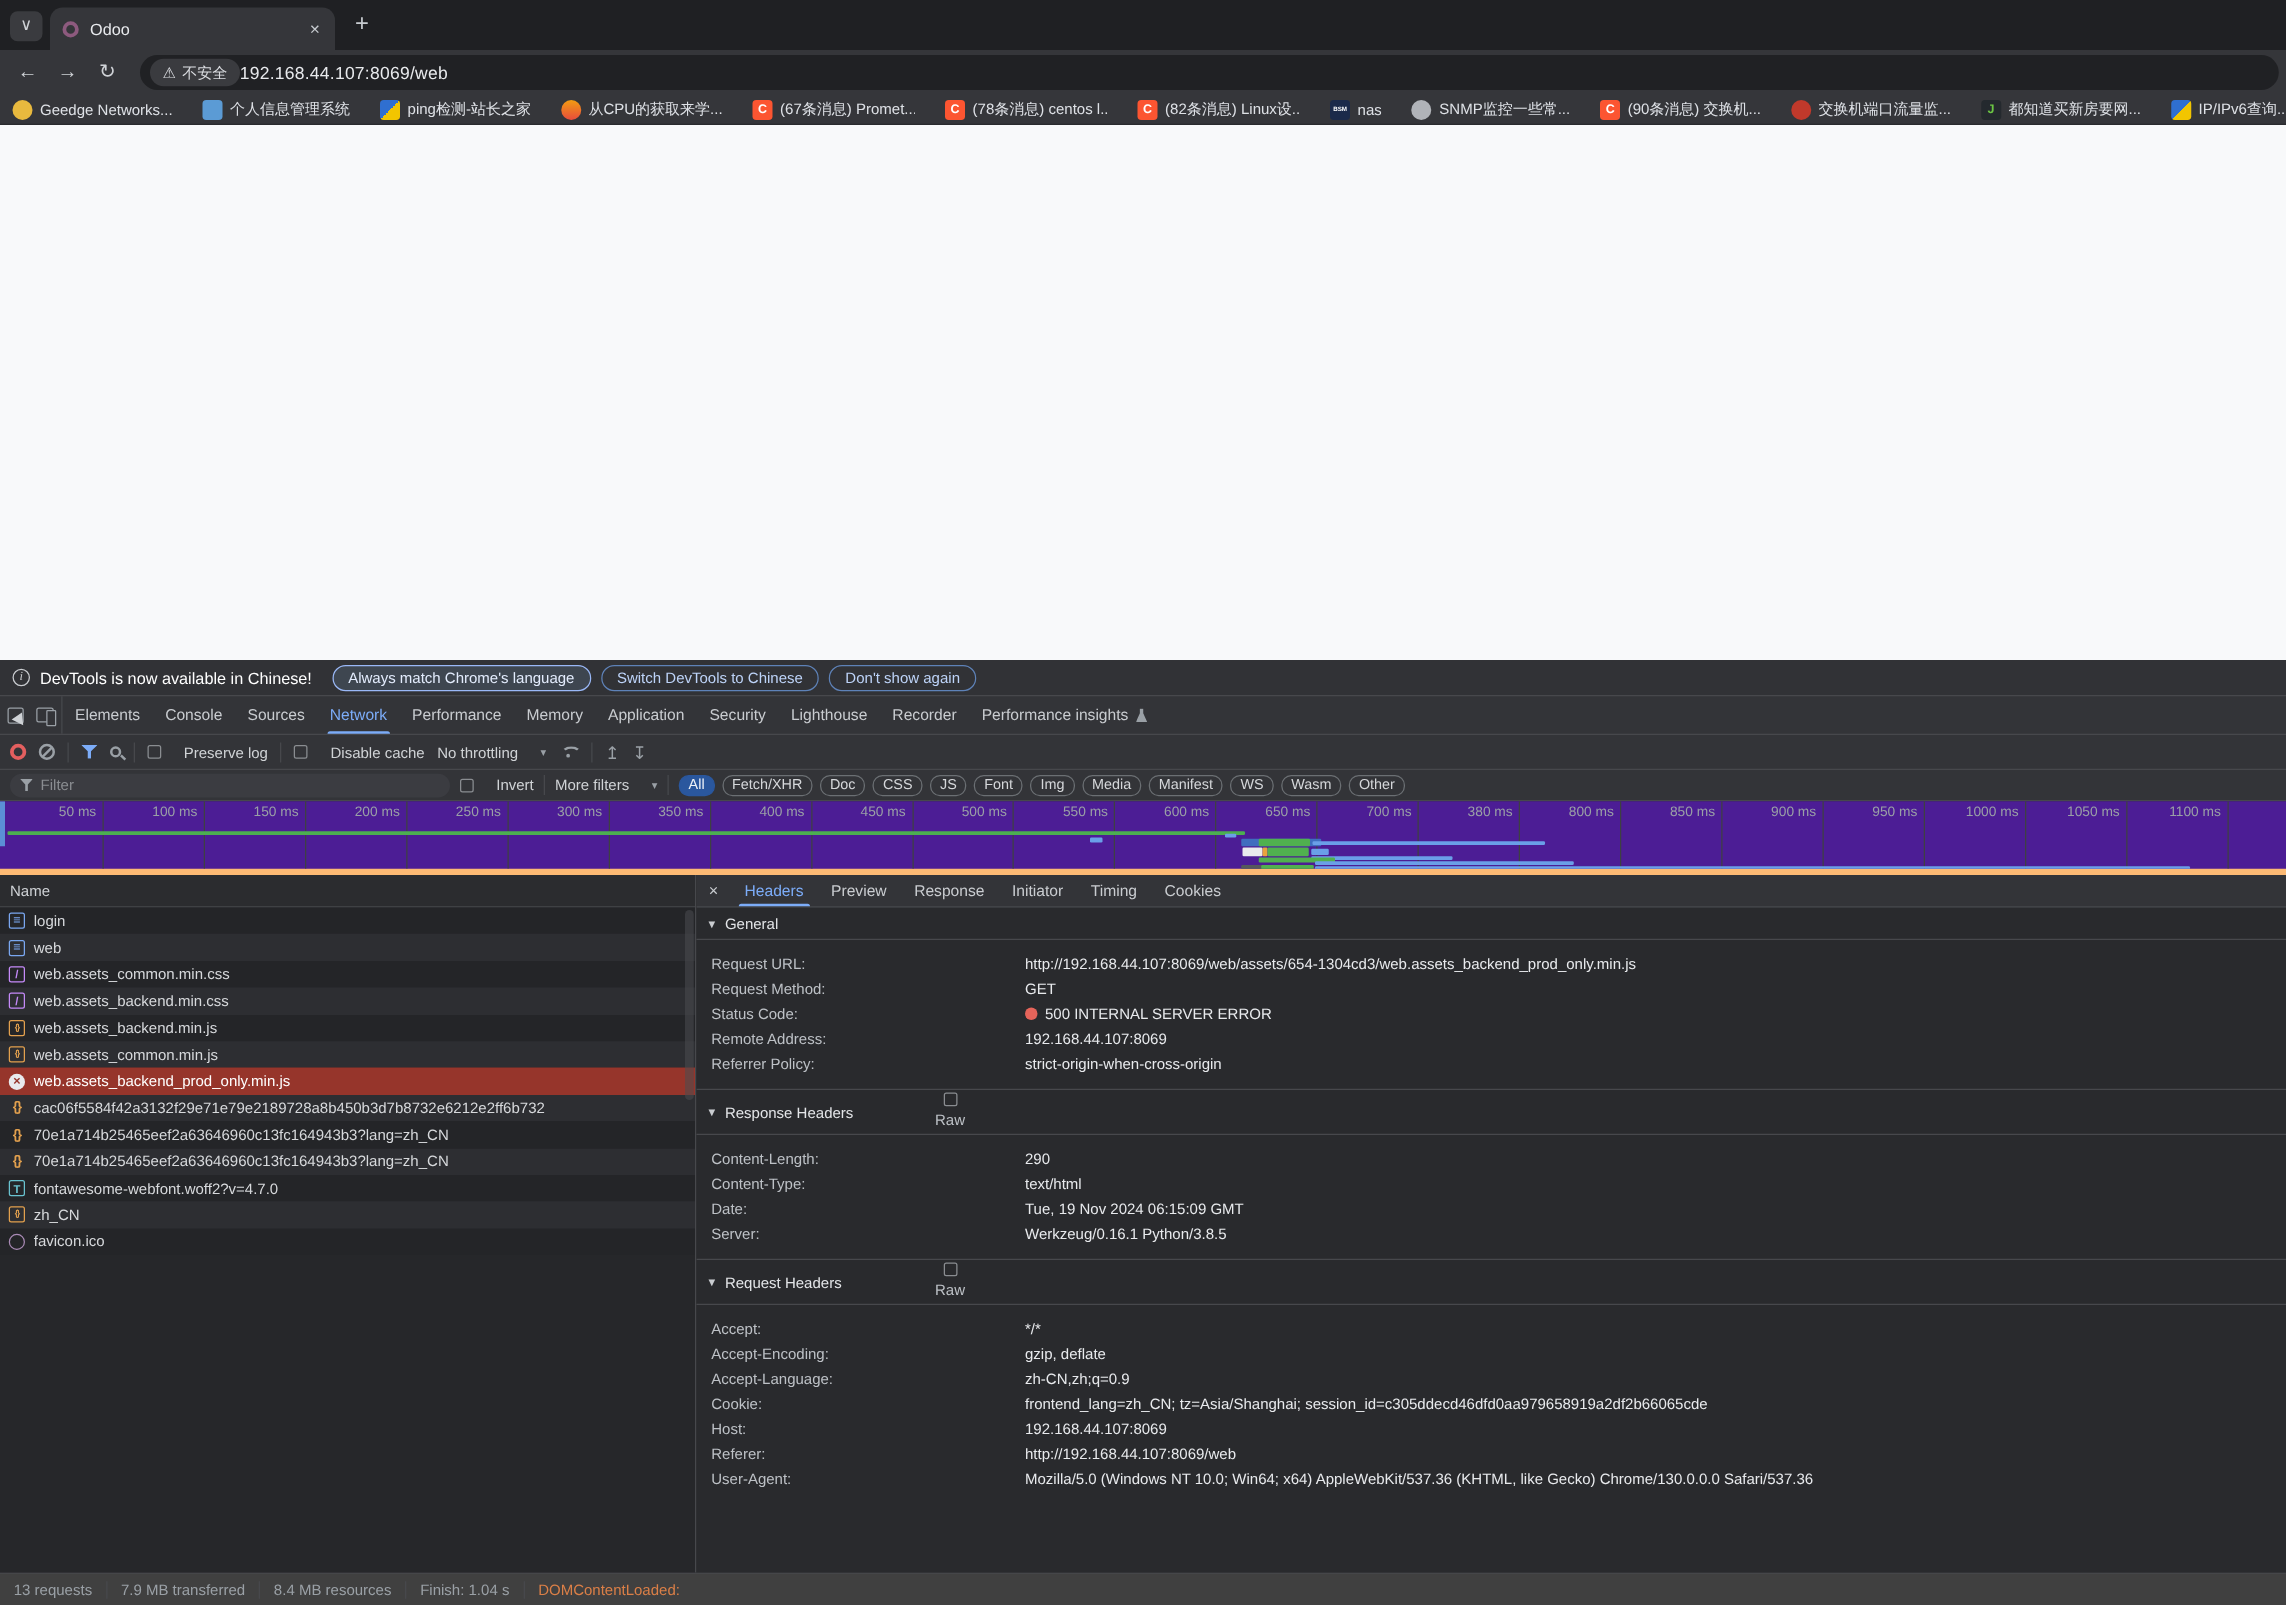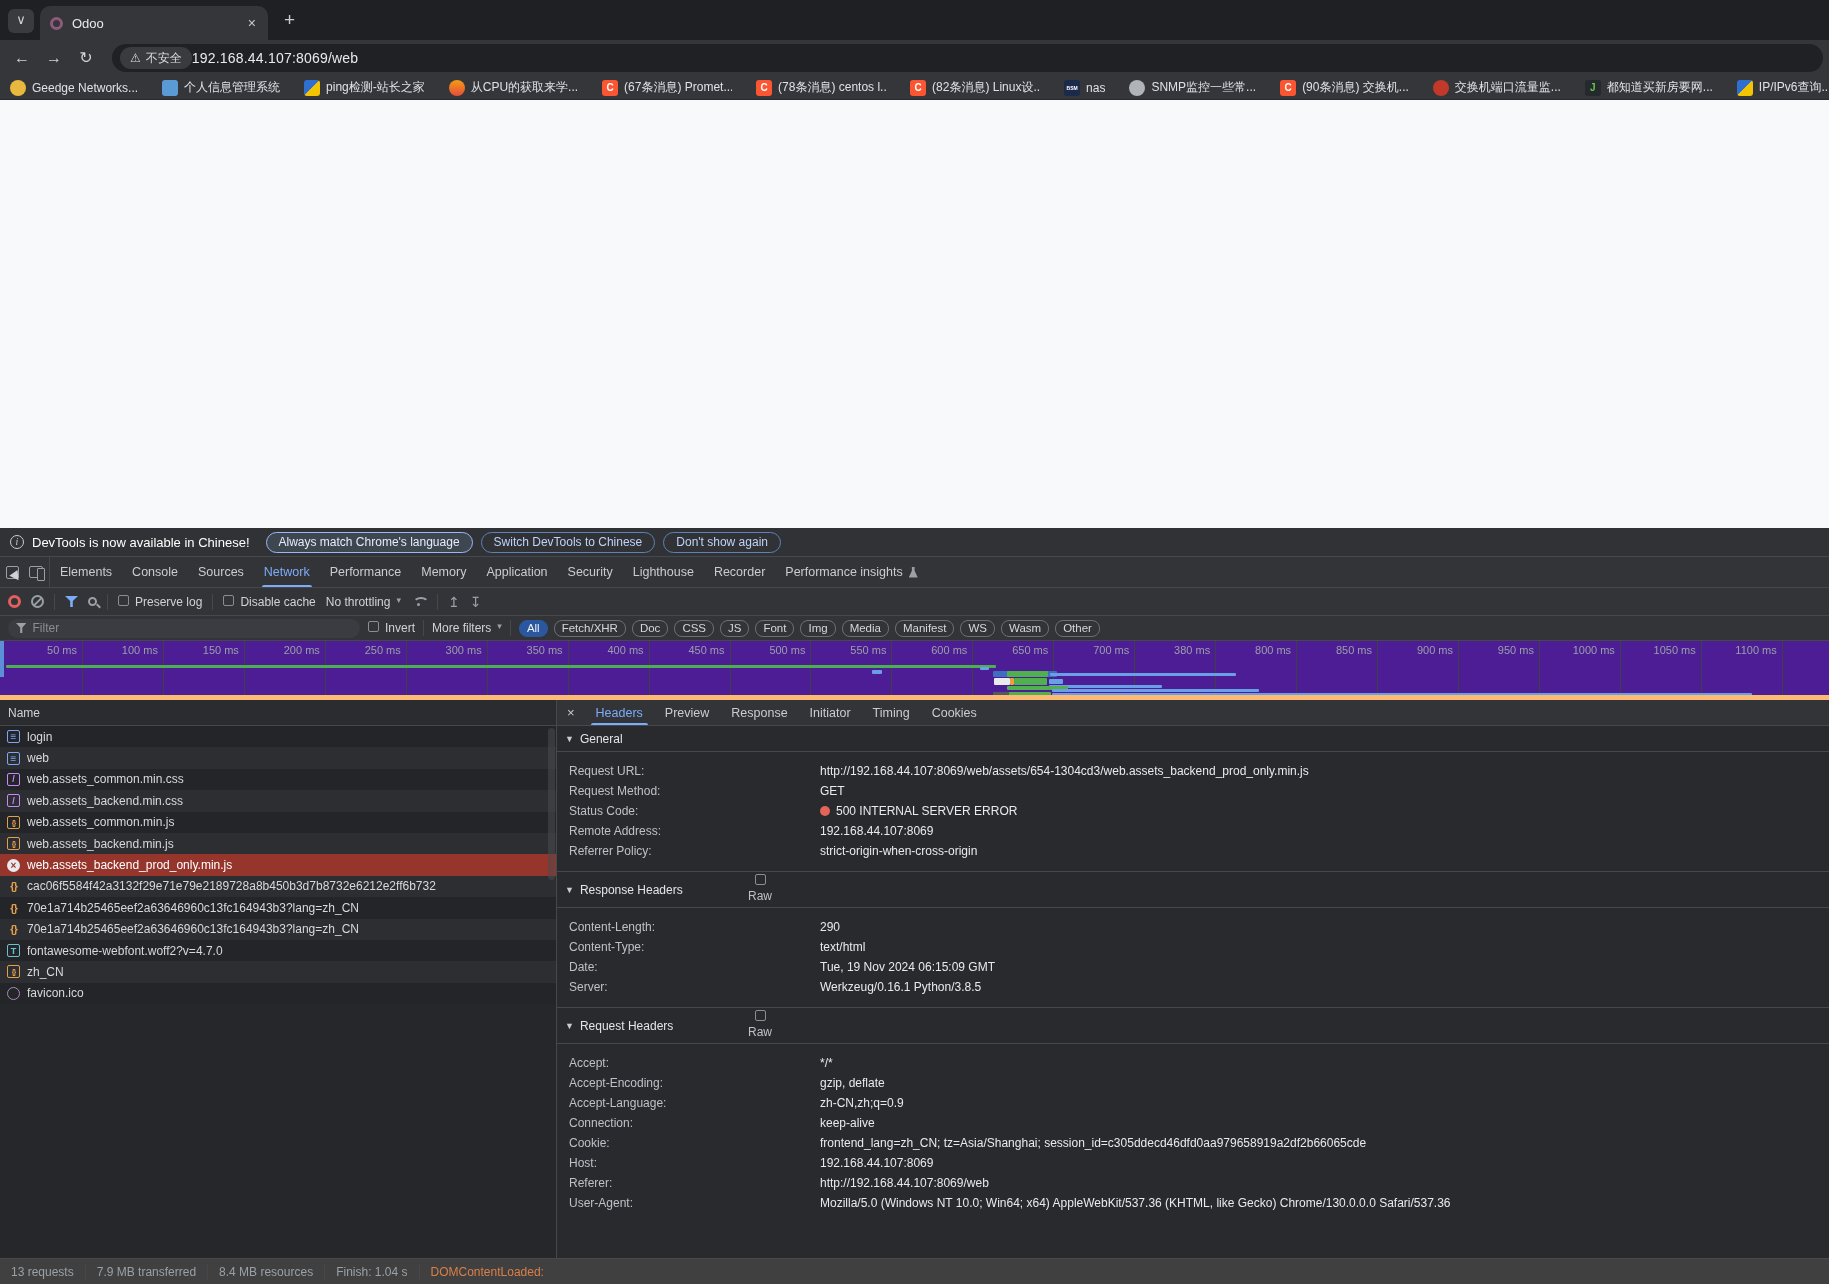--- a/index.html
+++ b/index.html
@@ -74,21 +74,21 @@
                     background:#9aa0a6; transform:rotate(-45deg); }
   .vdiv { width:1px; height:16px; background:#47484c; }
   .funnel-ic { width:13px; height:11px; background:#7cacf8;
                clip-path:polygon(0 0,100% 0,60% 45%,60% 100%,40% 100%,40% 45%); }
   .funnel-ic.gray { background:#9aa0a6; width:11px; height:10px; }
   .search-ic { width:9px; height:9px; border:2px solid #9aa0a6; border-radius:50%; position:relative; }
   .search-ic:after { content:""; position:absolute; left:6px; top:6px; width:5px; height:2px;
                      background:#9aa0a6; transform:rotate(45deg); }
   .cb { width:11px; height:11px; border:1px solid #8a8d91; border-radius:2px; background:transparent;
         display:inline-block; flex:0 0 11px; }
-  .ctl-item { display:flex; align-items:flex-start; gap:6px; color:#d0d3d6; }
+  .ctl-item { display:flex; align-items:center; gap:18px; color:#d0d3d6; }
   .caret { font-size:9px; color:#9aa0a6; }
   .wifi-ic { width:16px; height:10px; position:relative; }
   .wifi-ic:before { content:""; position:absolute; left:2px; top:0; width:12px; height:10px;
                     border:2px solid #9aa0a6; border-bottom:none; border-left-color:transparent;
                     border-right-color:transparent; border-radius:50% 50% 0 0; }
   .wifi-ic:after { content:""; position:absolute; left:6.5px; top:6px; width:3px; height:3px;
                    background:#9aa0a6; border-radius:50%; }
   .arrow-ic { color:#9aa0a6; font-size:14px; line-height:14px; }
 
   #dt-filter { height:25px; background:#333438; border-bottom:1px solid #47484c; display:flex;
@@ -434,25 +434,25 @@
             <div class="req-row">
               <span class="rq-ic css">/</span>
               <span>web.assets_common.min.css</span>
             </div>
             <div class="req-row">
               <span class="rq-ic css">/</span>
               <span>web.assets_backend.min.css</span>
             </div>
             <div class="req-row">
               <span class="rq-ic js">{}</span>
+              <span>web.assets_backend.min.js</span>
+            </div>
+            <div class="req-row">
+              <span class="rq-ic js">{}</span>
               <span>web.assets_common.min.js</span>
-            </div>
-            <div class="req-row">
-              <span class="rq-ic js">{}</span>
-              <span>web.assets_backend.min.js</span>
             </div>
             <div class="req-row error">
               <span class="rq-ic error">×</span>
               <span>web.assets_backend_prod_only.min.js</span>
             </div>
             <div class="req-row">
               <span class="rq-ic fetch">{}</span>
               <span>cac06f5584f42a3132f29e71e79e2189728a8b450b3d7b8732e6212e2ff6b732</span>
             </div>
             <div class="req-row">
@@ -581,26 +581,20 @@
                     <span>gzip, deflate</span>
                   </span>
                 </div>
                 <div class="det-row">
                   <span class="det-key">Accept-Language:</span>
                   <span class="det-val">
                     <span>zh-CN,zh;q=0.9</span>
                   </span>
                 </div>
                 <div class="det-row">
-                  <span class="det-key">Connection:</span>
-                  <span class="det-val">
-                    <span>keep-alive</span>
-                  </span>
-                </div>
-                <div class="det-row">
                   <span class="det-key">Cookie:</span>
                   <span class="det-val">
                     <span>frontend_lang=zh_CN; tz=Asia/Shanghai; session_id=c305ddecd46dfd0aa979658919a2df2b66065cde</span>
                   </span>
                 </div>
                 <div class="det-row">
                   <span class="det-key">Host:</span>
                   <span class="det-val">
                     <span>192.168.44.107:8069</span>
                   </span>

